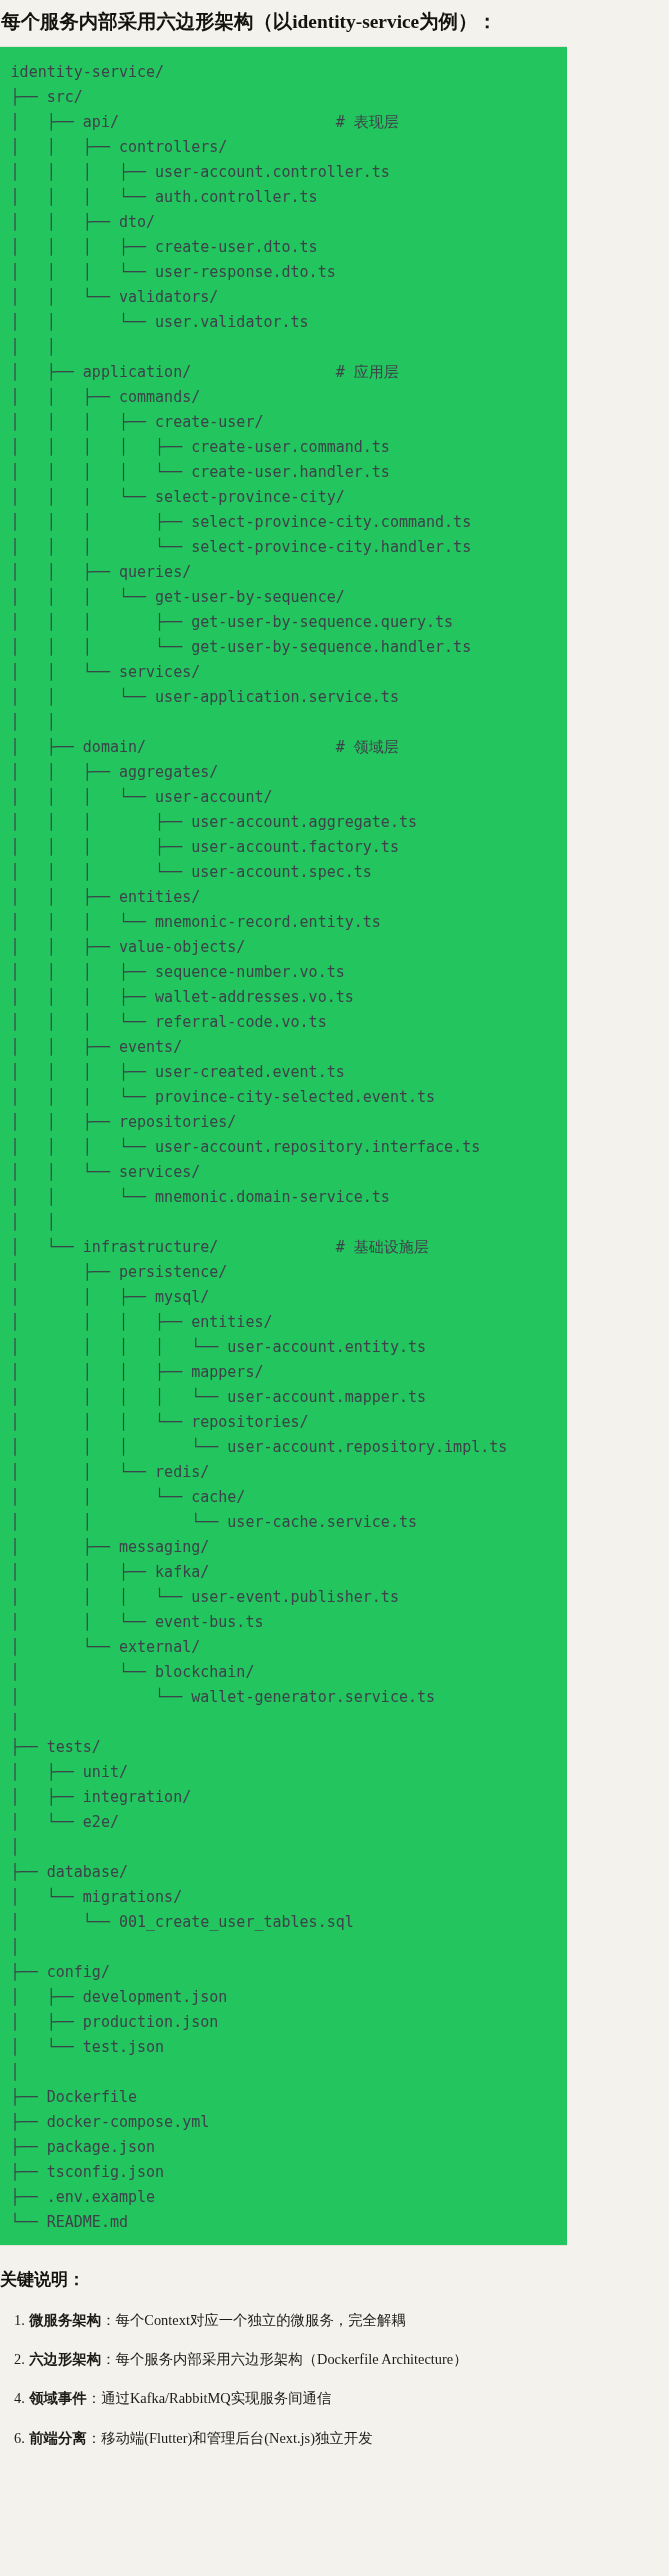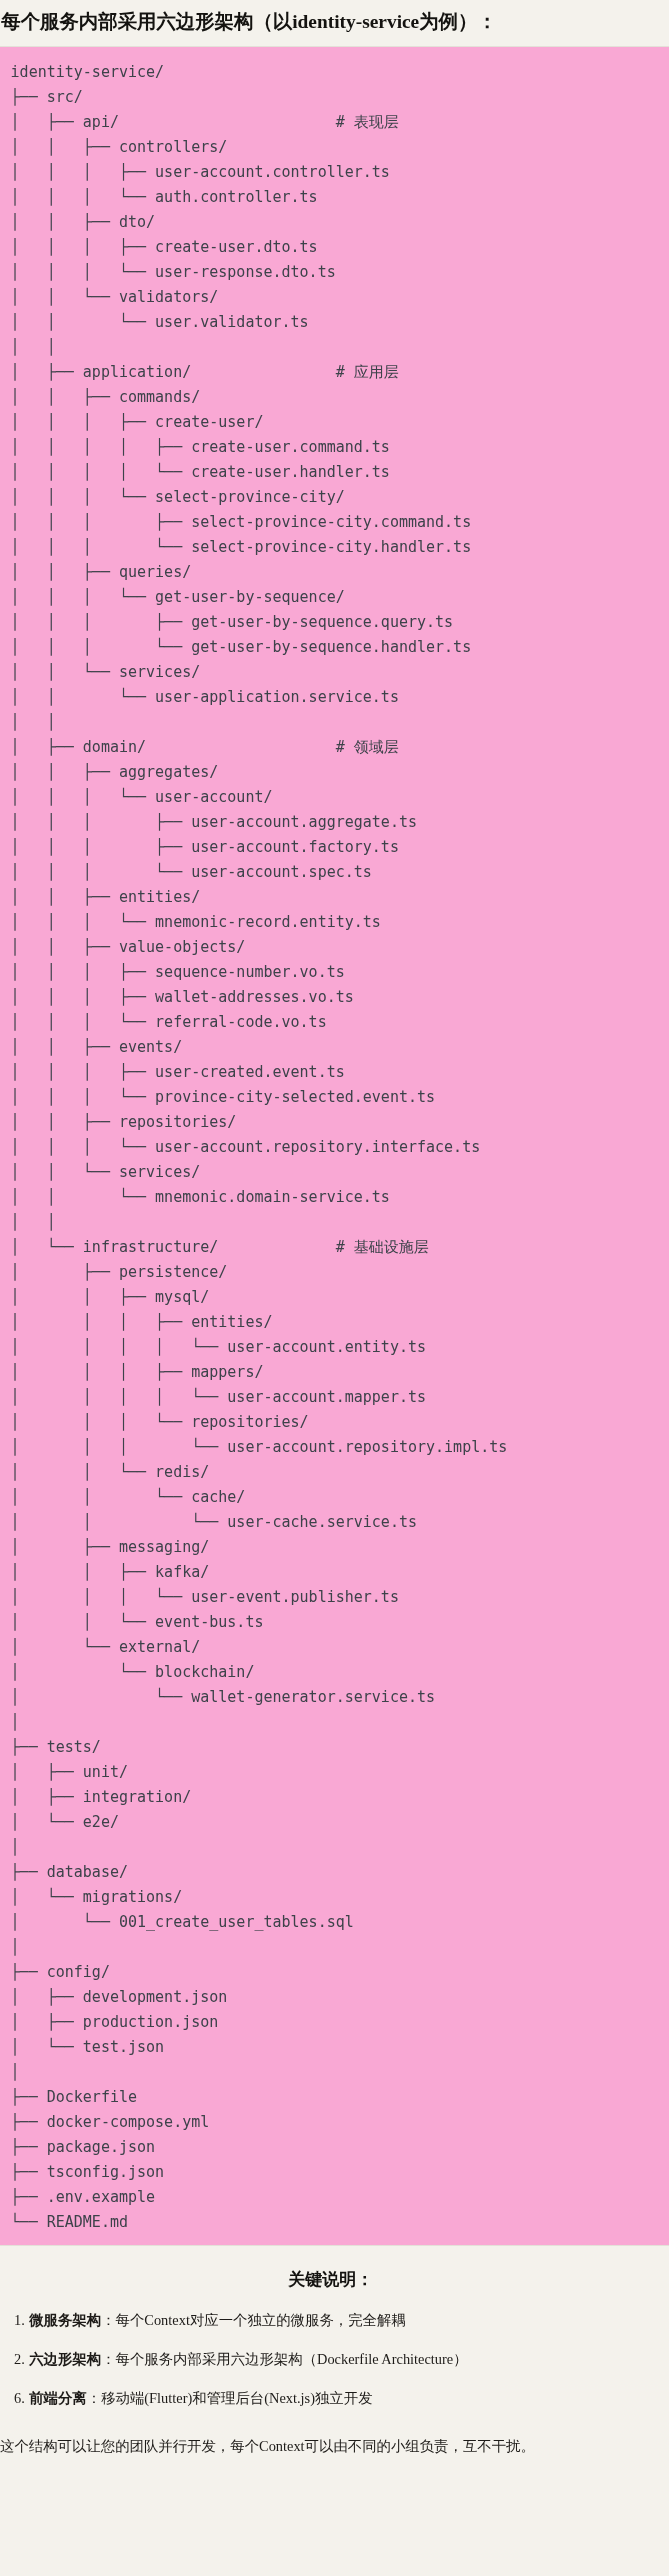--- a/index.html
+++ b/index.html
@@ -14,44 +14,43 @@
   .page-title {
     font-size: 19.4px;
     font-weight: 700;
     line-height: 1.45;
     color: #141310;
     padding: 8.1px 1.3px 9.4px 1.3px;
     font-family: "Liberation Serif", serif;
   }
 
   .code-block {
-    background: #f9a8d4;
+    background: #22c55e;
     border-top: 0.6px solid #e4e1d8;
     border-bottom: 0.6px solid #e4e1d8;
     padding: 13px 6.3px 10.6px 10.6px;
-    width: 669px;
+    width: 567px;
     overflow: hidden;
   }
   .tree {
     font-family: "DejaVu Sans Mono", "Liberation Mono", monospace;
     font-size: 15px;
     line-height: 25px;
     color: #3d424a;
     white-space: pre;
     tab-size: 4;
   }
 
   .notes { padding: 0 7.5px 16.3px 0; }
   .notes-heading {
     margin-top: 23px;
     font-size: 17px;
     font-weight: 700;
     color: #141310;
     line-height: 1.3;
-    text-align: center;
   }
   .key-points {
     list-style: none;
     margin-top: 19.4px;
     padding-left: 14px;
   }
   .key-points li {
     font-size: 14.4px;
     line-height: 1.3;
     margin-bottom: 20.6px;
@@ -168,21 +167,23 @@
     <h4 class="notes-heading">关键说明：</h4>
 
     <ol class="key-points">
       <li>
         <span class="num">1.</span><span class="term">微服务架构</span><span class="desc">：每个Context对应一个独立的微服务，完全解耦</span>
       </li>
       <li>
         <span class="num">2.</span><span class="term">六边形架构</span><span class="desc">：每个服务内部采用六边形架构（Dockerfile Architecture）</span>
       </li>
       <li>
+        <span class="num">4.</span><span class="term">领域事件</span><span class="desc">：通过Kafka/RabbitMQ实现服务间通信</span>
+      </li>
+      <li>
         <span class="num">6.</span><span class="term">前端分离</span><span class="desc">：移动端(Flutter)和管理后台(Next.js)独立开发</span>
       </li>
     </ol>
 
-    <p class="closing">这个结构可以让您的团队并行开发，每个Context可以由不同的小组负责，互不干扰。</p>
   </div>
 
 </div>
 
 
 </body></html>

